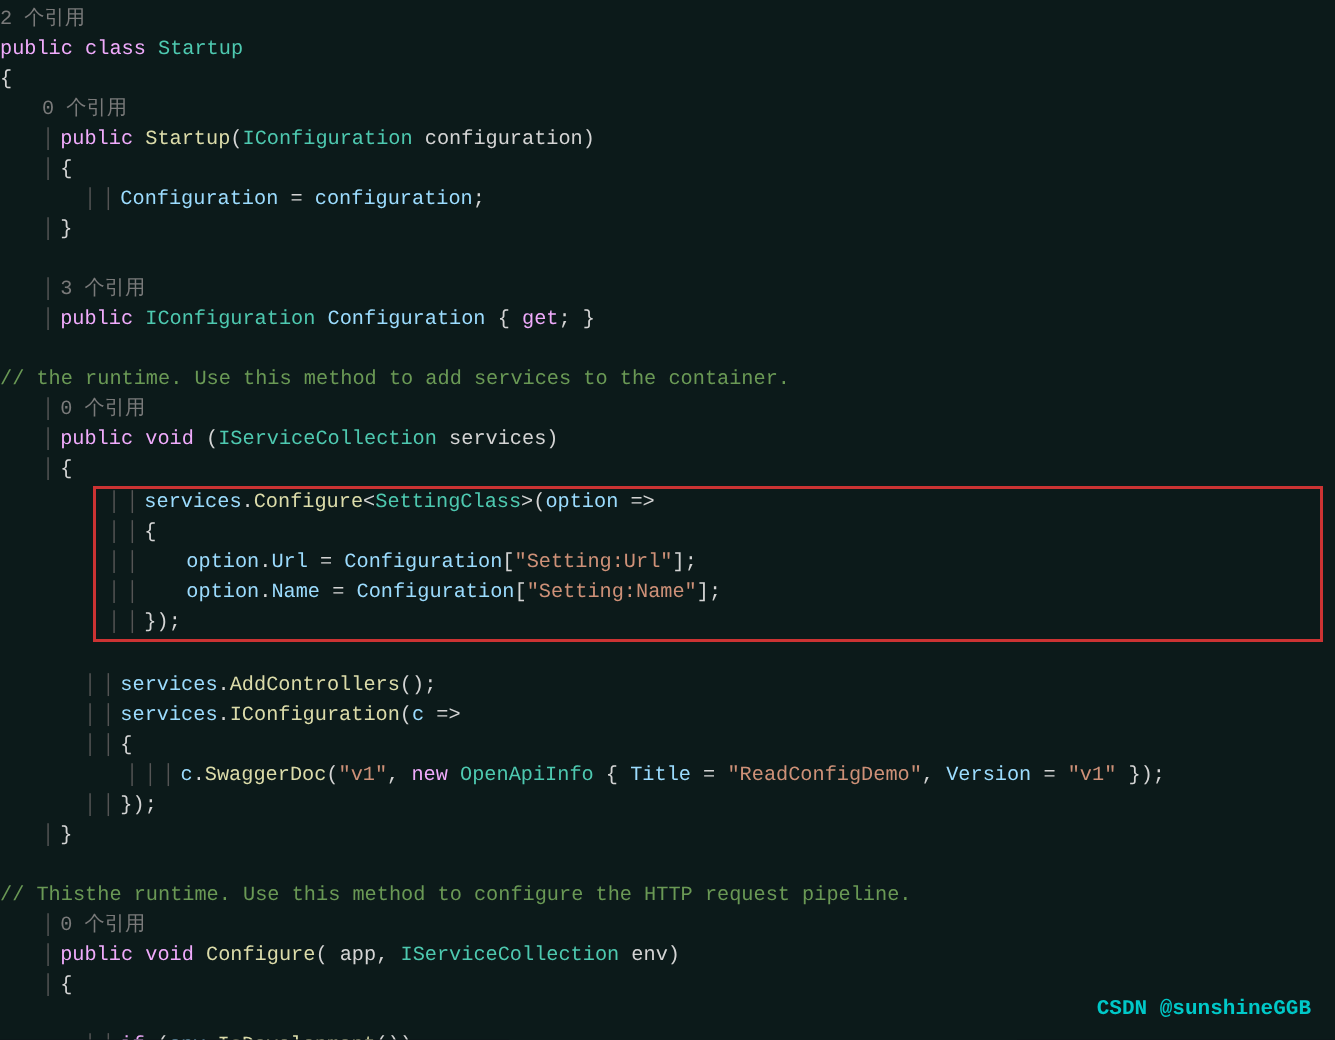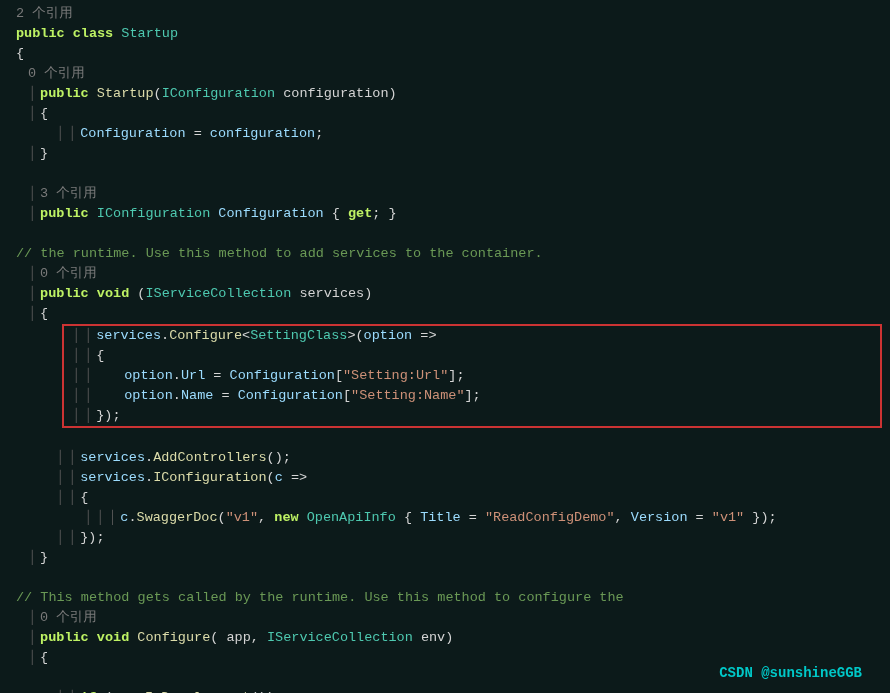--- a/index.html
+++ b/index.html
@@ -24,39 +24,39 @@
       background-color: #0c1a1a;
       padding: 4px 0;
       overflow: hidden;
       position: relative;
     }
 
     .line {
       display: flex;
       align-items: center;
       min-height: 20px;
-      padding: 0 16px;
+      padding: 0 0;
       white-space: pre;
       line-height: 20px;
     }
 
     
     .c-gray { color: #7a7a7a; }
     .c-white { color: #d4d4d4; }
     .c-yellow { color: #dcdcaa; }
-    .c-keyword { color: #bef264; font-weight: bold; }
+    .c-keyword { color: #f0abfc; }
     .c-comment { color: #6a9955; }
     .c-string { color: #ce9178; }
     .c-type { color: #4ec9b0; }
     .c-light-blue { color: #9cdcfe; }
 
     .watermark {
       position: absolute;
       bottom: 12px;
-      right: 28px;
+      right: 16px;
       color: #00c8c8;
       font-size: 14px;
       font-family: 'Courier New', Courier, monospace;
       font-weight: bold;
     }
 
     .indent1 { padding-left: 28px; }
     .indent2 { padding-left: 56px; }
     .indent3 { padding-left: 84px; }
 
@@ -210,21 +210,21 @@
     </div>
 
     <div class="line indent1">
       <span class="pipe-indent">│</span>
       <span class="c-white">}</span>
     </div>
 
     <div class="line">&nbsp;</div>
 
     <div class="line">
-      <span class="c-comment">// </span><span class="c-comment">This</span><span class="c-comment"> method gets called by </span><span class="c-comment">the</span><span class="c-comment"> runtime. Use </span><span class="c-comment">this</span><span class="c-comment"> method to configure </span><span class="c-comment">the</span>
+      <span class="c-comment">// </span><span class="c-comment">This</span><span class="c-comment">the</span><span class="c-comment"> runtime. Use </span><span class="c-comment">this</span><span class="c-comment"> method to configure </span><span class="c-comment">the</span><span class="c-comment"> HTTP request pipeline.</span>
     </div>
 
     <div class="line indent1">
       <span class="pipe-indent">│</span>
       <span class="c-gray">0 个引用</span>
     </div>
 
     <div class="line indent1">
       <span class="pipe-indent">│</span>
       <span class="c-keyword">public </span><span class="c-keyword">void </span><span class="c-yellow">Configure</span><span class="c-white">(</span><span class="c-white"> app, </span><span class="c-type">IServiceCollection</span><span class="c-white"> env)</span>

